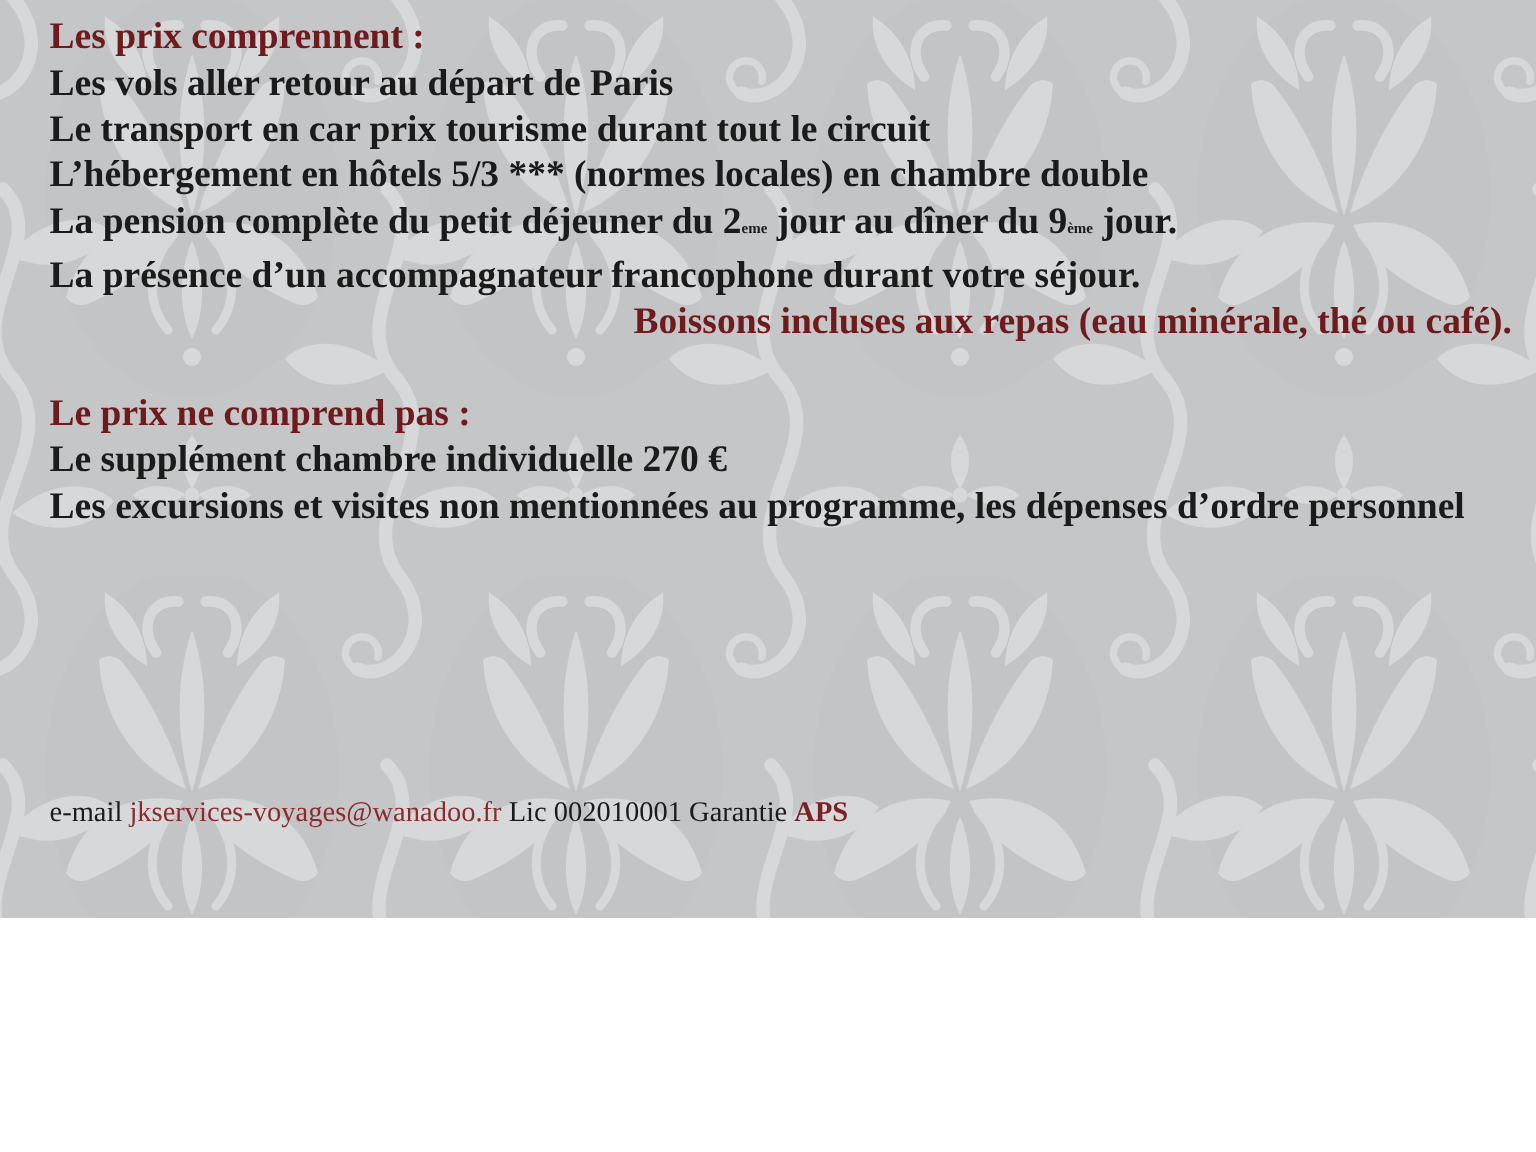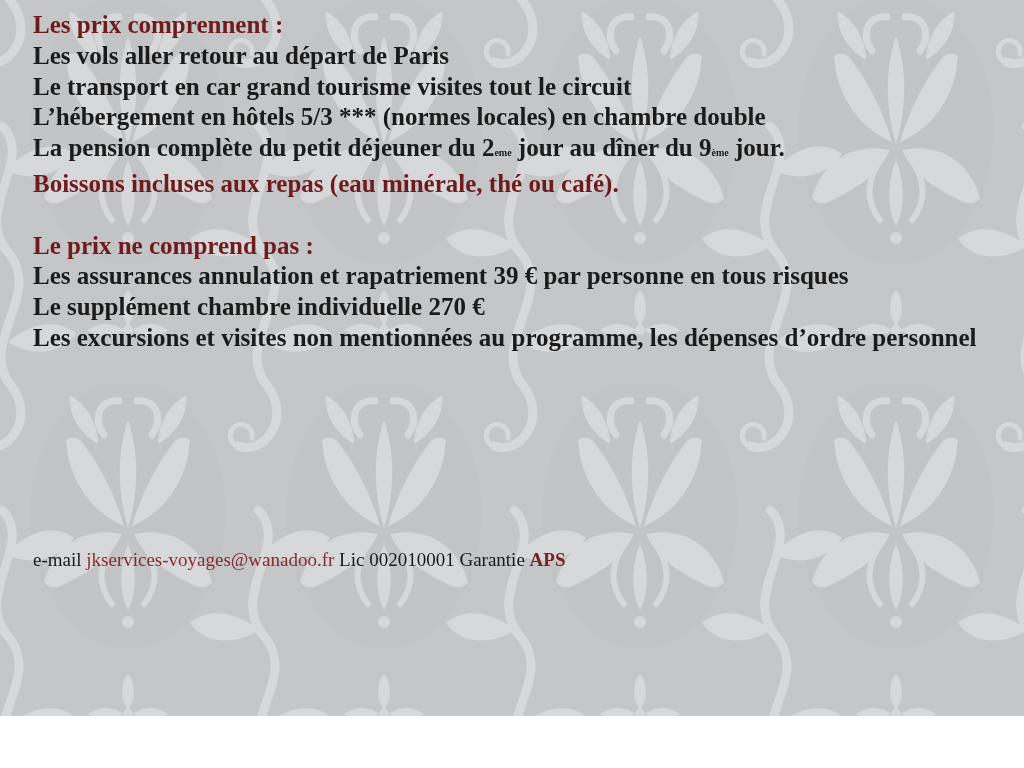--- a/index.html
+++ b/index.html
@@ -1,40 +1,40 @@
 <!DOCTYPE html>
 <html><head>
 <meta charset="utf-8">
 <style>
   html,body { margin:0; padding:0; }
   body { width:1024px; height:768px; overflow:hidden; }
   .slide {
-    position:relative; width:1024px; height:716px;
+    position:relative; width:1024px; height:612px;
     background:#fca5a5; overflow:hidden;
     font-family:"Liberation Serif", serif;
   }
   .bg { position:absolute; left:0; top:0; z-index:0; }
   .content {
     position:absolute; z-index:1; left:33px; top:10px; right:16px;
     font-size:25px; line-height:30.8px; color:#1b1b1b;
   }
   .line { white-space:nowrap;font-weight:bold; }
   .heading { font-weight:bold; color:#6f1b1e; }
-  .highlight { font-weight:bold; color:#6f1b1e; }
+  .highlight { font-weight:bold; color:#6f1b1e;text-align:right; }
   .blank { height:30.8px; }
   .sm { font-size:10px; }
   .footer {
     position:absolute; z-index:1; left:33px; top:530px; right:16px;
     color:#1b1b1b;
   }
   .agency {
     font-weight:bold; color:#7b2024; font-size:18px; line-height:23px;
     white-space:nowrap;
   }
-  .contact { font-size:19px; line-height:22px; margin-top:19px; white-space:nowrap; }
+  .contact { font-size:19px; line-height:22px; margin-top:1px; white-space:nowrap; }
   .email { color:#8c2b2f; text-decoration:none; cursor:pointer; }
   .aps { font-weight:bold; color:#7b2024; }
 </style>
 </head>
 <body>
 
 <div class="slide">
 
   <svg class="bg" width="1024" height="768" viewBox="0 0 1024 768" aria-hidden="true">
     <defs>
@@ -78,31 +78,31 @@
         <use href="#sprig" transform="translate(128,330)"></use>
       </pattern>
     </defs>
     <rect width="1024" height="768" fill="url(#damask)"></rect>
   </svg>
 
   <main class="content">
     <section>
       <div class="line heading">Les prix comprennent :</div>
       <div class="line">Les vols aller retour au départ de Paris</div>
-      <div class="line">Le transport en car grand tourisme visites tout le circuit</div>
+      <div class="line">Le transport en car prix tourisme durant tout le circuit</div>
       <div class="line">L’hébergement en hôtels 5/3 *** (normes locales) en chambre double</div>
       <div class="line"><span>La pension complète du petit déjeuner du 2</span><span class="sm">eme</span><span> jour au dîner du 9</span><span class="sm">ème</span><span> jour.</span></div>
+      <div class="line">La présence d’un accompagnateur francophone durant votre séjour.</div>
       <div class="line highlight">Boissons incluses aux repas (eau minérale, thé ou café).</div>
     </section>
 
     <div class="blank"></div>
 
     <section>
       <div class="line heading">Le prix ne comprend pas :</div>
-      <div class="line">Les assurances annulation et rapatriement 39 € par personne en tous risques</div>
       <div class="line">Le supplément chambre individuelle 270 €</div>
       <div class="line">Les excursions et visites non mentionnées au programme, les dépenses d’ordre personnel</div>
     </section>
   </main>
 
   <footer class="footer">
     <div class="contact">
       <span>e-mail</span>
       <a class="email">jkservices-voyages@wanadoo.fr</a>
       <span>Lic 002010001 Garantie</span>

